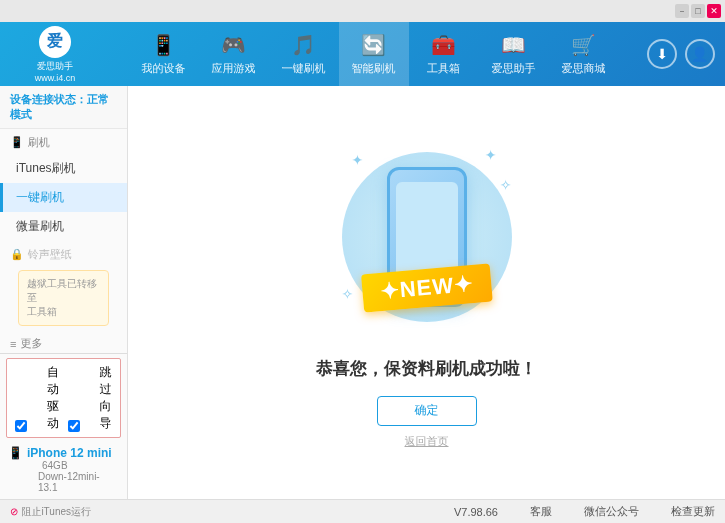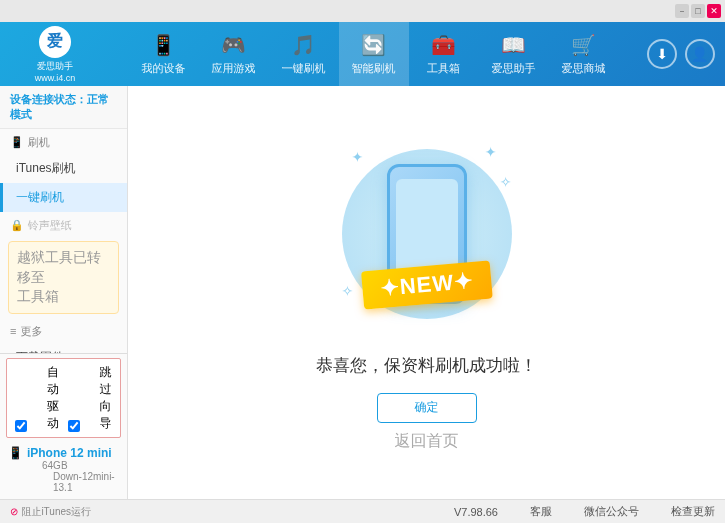--- a/index.html
+++ b/index.html
@@ -139,26 +139,26 @@
       gap: 4px;
     }
     .sidebar-item.active {
       background: #e0f0ff;
       color: #1a9de0;
       border-left: 3px solid #1a9de0;
       padding-left: 13px;
     }
 
     .sidebar-note {
-      margin: 4px 8px;
+      margin: 4px 18px;
       padding: 6px 8px;
       background: #fff9e6;
       border: 1px solid #ffe0a0;
       border-radius: 4px;
-      font-size: 14px;
+      font-size: 10px;
       color: #999;
       line-height: 1.4;
     }
 
     .sidebar-more-title {
       display: flex;
       align-items: center;
       padding: 6px 10px 4px;
       font-size: 11px;
       color: #888;
@@ -232,40 +232,41 @@
       border-radius: 4px;
       letter-spacing: 1px;
       box-shadow: 0 3px 8px rgba(255,170,0,0.5);
       white-space: nowrap;
     }
 
     .success-text {
       font-size: 17px;
       color: #333;
       margin-bottom: 16px;
-      font-weight: normal;
+      font-weight: bold;
     }
 
     .confirm-btn {
       width: 100px;
       height: 30px;
       border: 1px solid #1a9de0;
       border-radius: 4px;
       background: white;
       color: #1a9de0;
       font-size: 12px;
       cursor: pointer;
       display: flex; align-items: center; justify-content: center;
       margin-bottom: 8px;
     }
 
     .return-link {
-      font-size: 16px;
+      font-size: 11px;
       color: #aaa;
       cursor: pointer;
+      text-decoration: underline;
     }
 
     
     .bottom-bar {
       height: 24px;
       background: #f0f0f0;
       border-top: 1px solid #ddd;
       display: flex;
       align-items: center;
       padding: 0 10px;
@@ -376,20 +377,23 @@
 
         <div class="sidebar-section-title">
           <span>📱</span>
           <span>刷机</span>
         </div>
         <div class="sidebar-item">
           <span>iTunes刷机</span>
         </div>
         <div class="sidebar-item active">
           <span>一键刷机</span>
+        </div>
+        <div class="sidebar-item">
+          <span>微量刷机</span>
         </div>
 
         <div class="sidebar-section-title">
           <span>🔒</span>
           <span style="color:#bbb;">铃声壁纸</span>
         </div>
         <div class="sidebar-note">
           越狱工具已转移至<br>工具箱
         </div>
 
@@ -413,21 +417,21 @@
             <input type="checkbox" checked="" style="">
             <span>跳过向导</span>
           </label>
         </div>
         <div style="padding:4px 8px 6px; background:#fafafa;">
           <div style="display:flex; align-items:center; gap:4px;">
             <span style="color:#1a9de0;">📱</span>
             <span class="device-name">iPhone 12 mini</span>
           </div>
           <div class="device-detail" style="margin-left:34px;">64GB</div>
-          <div class="device-detail" style="margin-left:33px;padding-left:12px;">Down-12mini-13.1</div>
+          <div class="device-detail" style="margin-left:18px;padding-left:12px;">Down-12mini-13.1</div>
         </div>
       </div>
     </div>
   </div>
 
   <div class="center-panel">
 
     <div class="success-illustration">
 
       <div style="position:absolute; left:50%; top:50%; transform:translate(-50%,-50%); width:170px; height:170px; background: radial-gradient(circle, #d0eef8 0%, #b0ddf5 100%); border-radius:50%;"></div>

